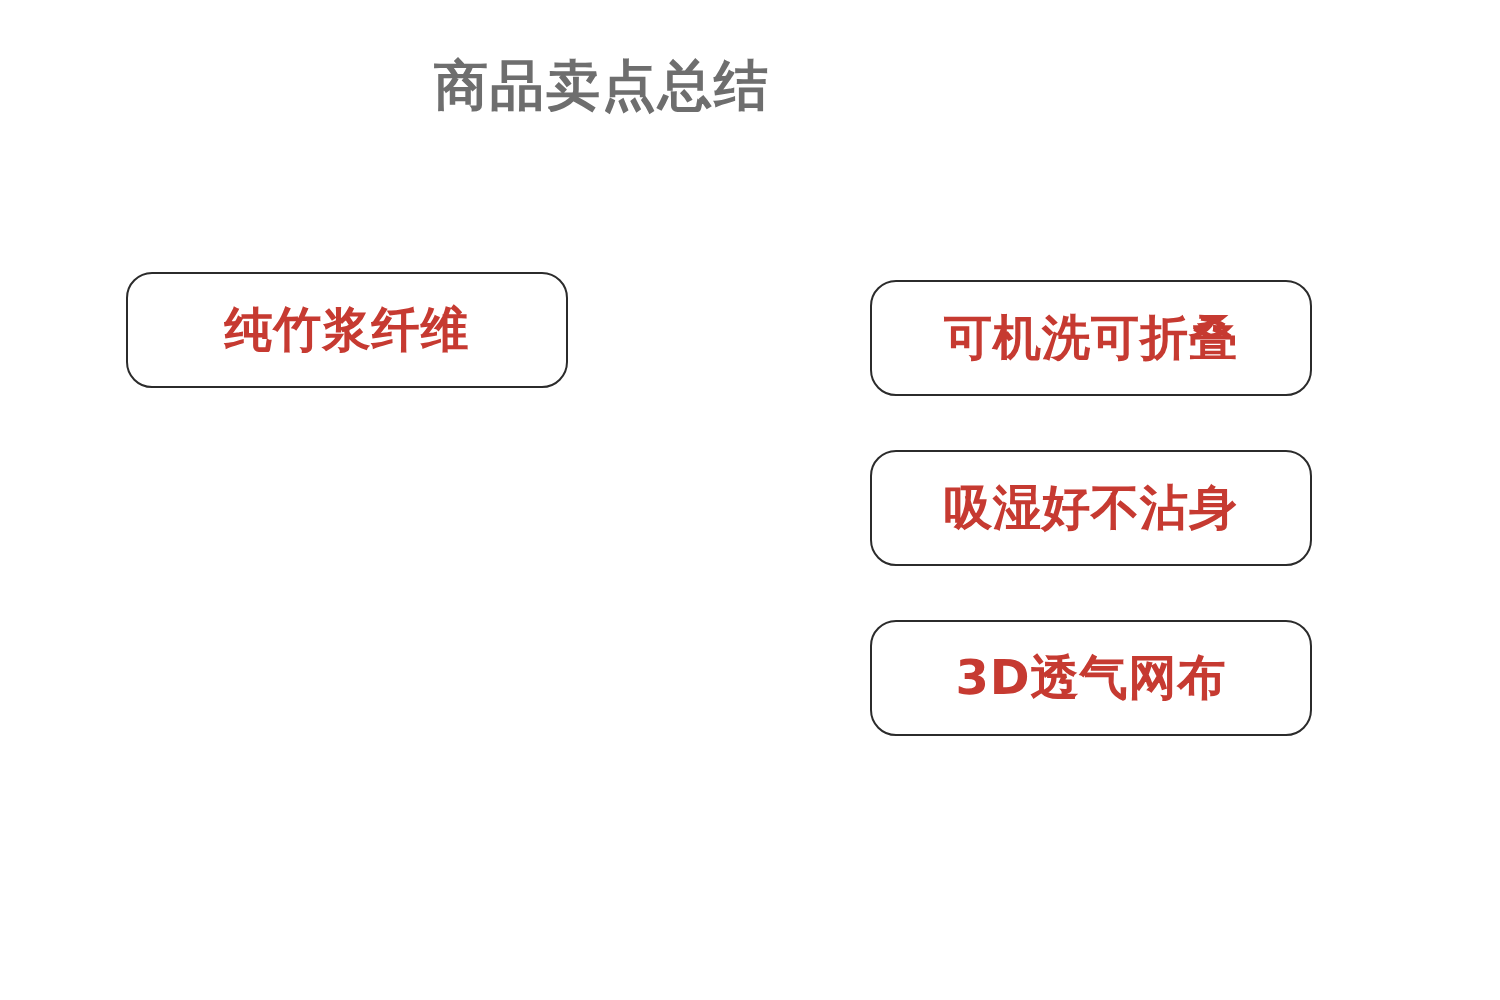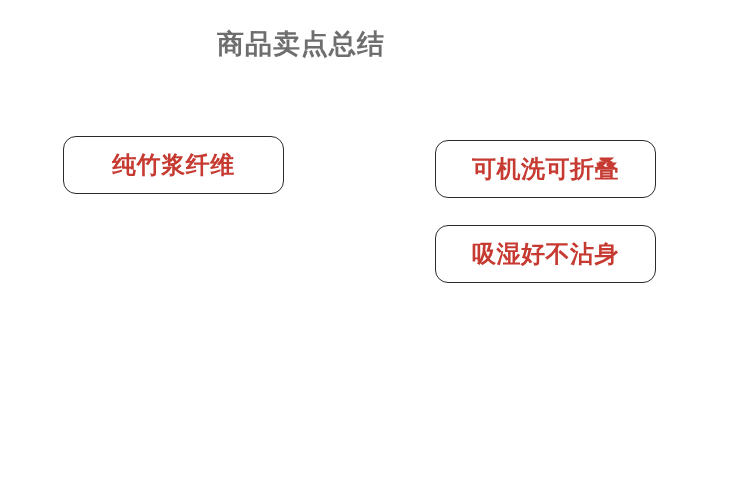--- a/index.html
+++ b/index.html
@@ -93,16 +93,19 @@
       </div>
     </div>
 
     <div class="column column-right">
       <div class="feature-box">
         <span class="feature-label">可机洗可折叠</span>
       </div>
       <div class="feature-box">
         <span class="feature-label">吸湿好不沾身</span>
       </div>
+      <div class="feature-box">
+        <span class="feature-label">3D透气网布</span>
+      </div>
     </div>
 
   </div>
 </div>
 
 </body></html>

